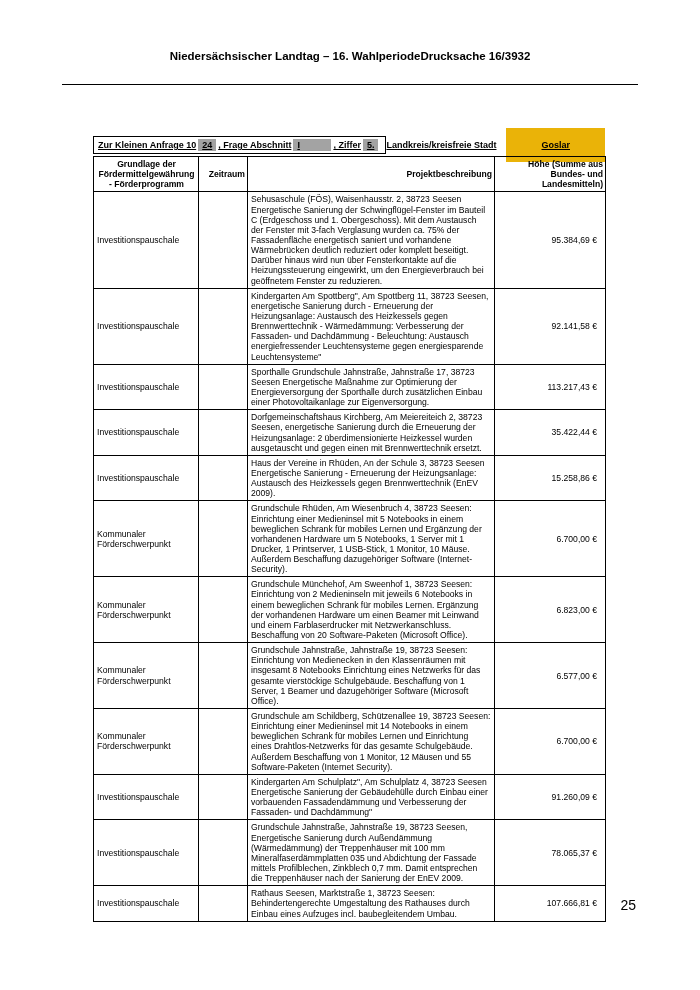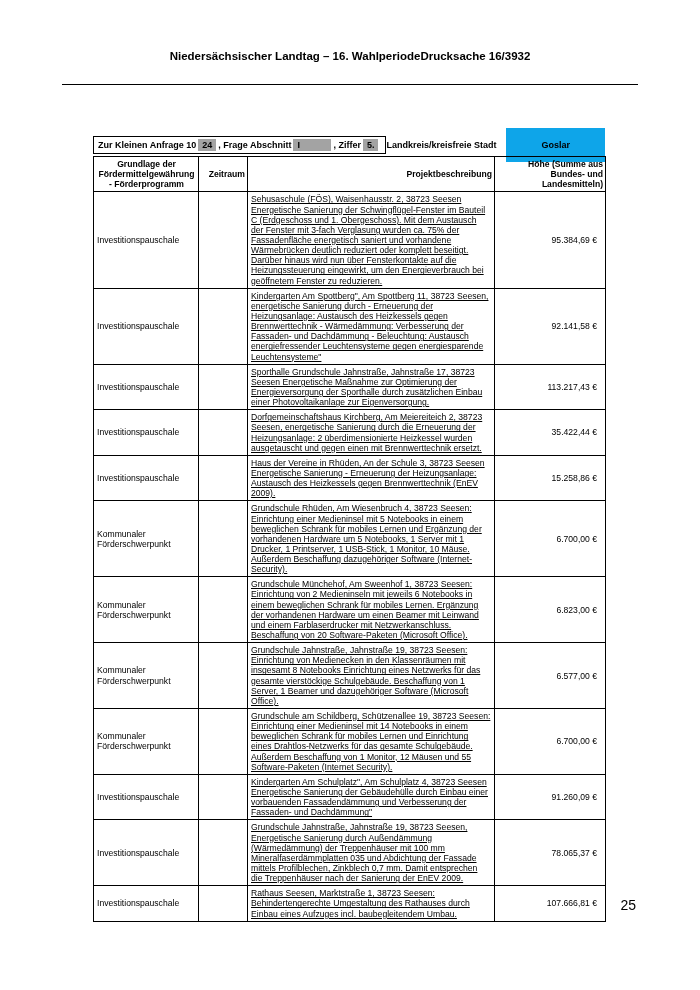--- a/index.html
+++ b/index.html
@@ -9,48 +9,48 @@
   }
   .doc-header{
     position:absolute;left:63px;width:574px;top:50px;
     display:flex;justify-content:center;
     font-size:11.5px;font-weight:bold;white-space:nowrap;
   }
   .rule{position:absolute;left:62px;width:576px;top:84px;border-top:1.6px solid #000;}
 
   .ref-row{
     position:absolute;left:93px;top:128px;width:512px;
-    display:flex;align-items:center;font-size:9px;font-weight:bold;
+    display:flex;align-items:center;font-size:9px;font-weight:bold;text-decoration:underline;
   }
   .ref-box{
     border:1.6px solid #000;padding:2px 5px 2px 4px;
     display:flex;align-items:center;white-space:nowrap;
   }
   .hl{background:#a3a3a3;}
   .hl-pad{padding:1px 4px;margin:0 2px;}
   .hl-abschnitt{min-width:30px;padding:1px 4px;margin:0 2px;}
   .district-label{margin-left:auto;white-space:nowrap;}
   .district-value{
-    width:110px;margin-left:10px;background:#0ea5e9;text-align:center;
+    width:110px;margin-left:10px;background:#eab308;text-align:center;
     padding:12px 0;white-space:nowrap;
   }
 
   table.main{
     position:absolute;left:93px;top:156px;width:512px;
     border-collapse:collapse;table-layout:fixed;
     font-size:8.6px;line-height:1.18;
   }
   table.main th, table.main td{border:1.5px solid #000;}
   table.main th{
     font-weight:bold;text-align:right;vertical-align:middle;padding:2px 2px;
   }
   table.main th.h-program{text-align:center;padding-left:3px;}
   td.program{padding:2px 3px;vertical-align:middle;text-align:left;}
   td.zeitraum{padding:2px 3px;}
-  td.desc{padding:2px 3px;vertical-align:middle;text-align:left;text-decoration:underline;}
+  td.desc{padding:2px 3px;vertical-align:middle;text-align:left;}
   td.amount{padding:2px 8px 2px 3px;vertical-align:middle;text-align:right;white-space:nowrap;}
 
   .page-number{position:absolute;right:64px;top:897px;font-size:14px;}
 </style>
 </head>
 <body>
 
 <header class="doc-header">
   <span>Niedersächsischer Landtag – 16. Wahlperiode</span>
   <span>Drucksache 16/3932</span>

